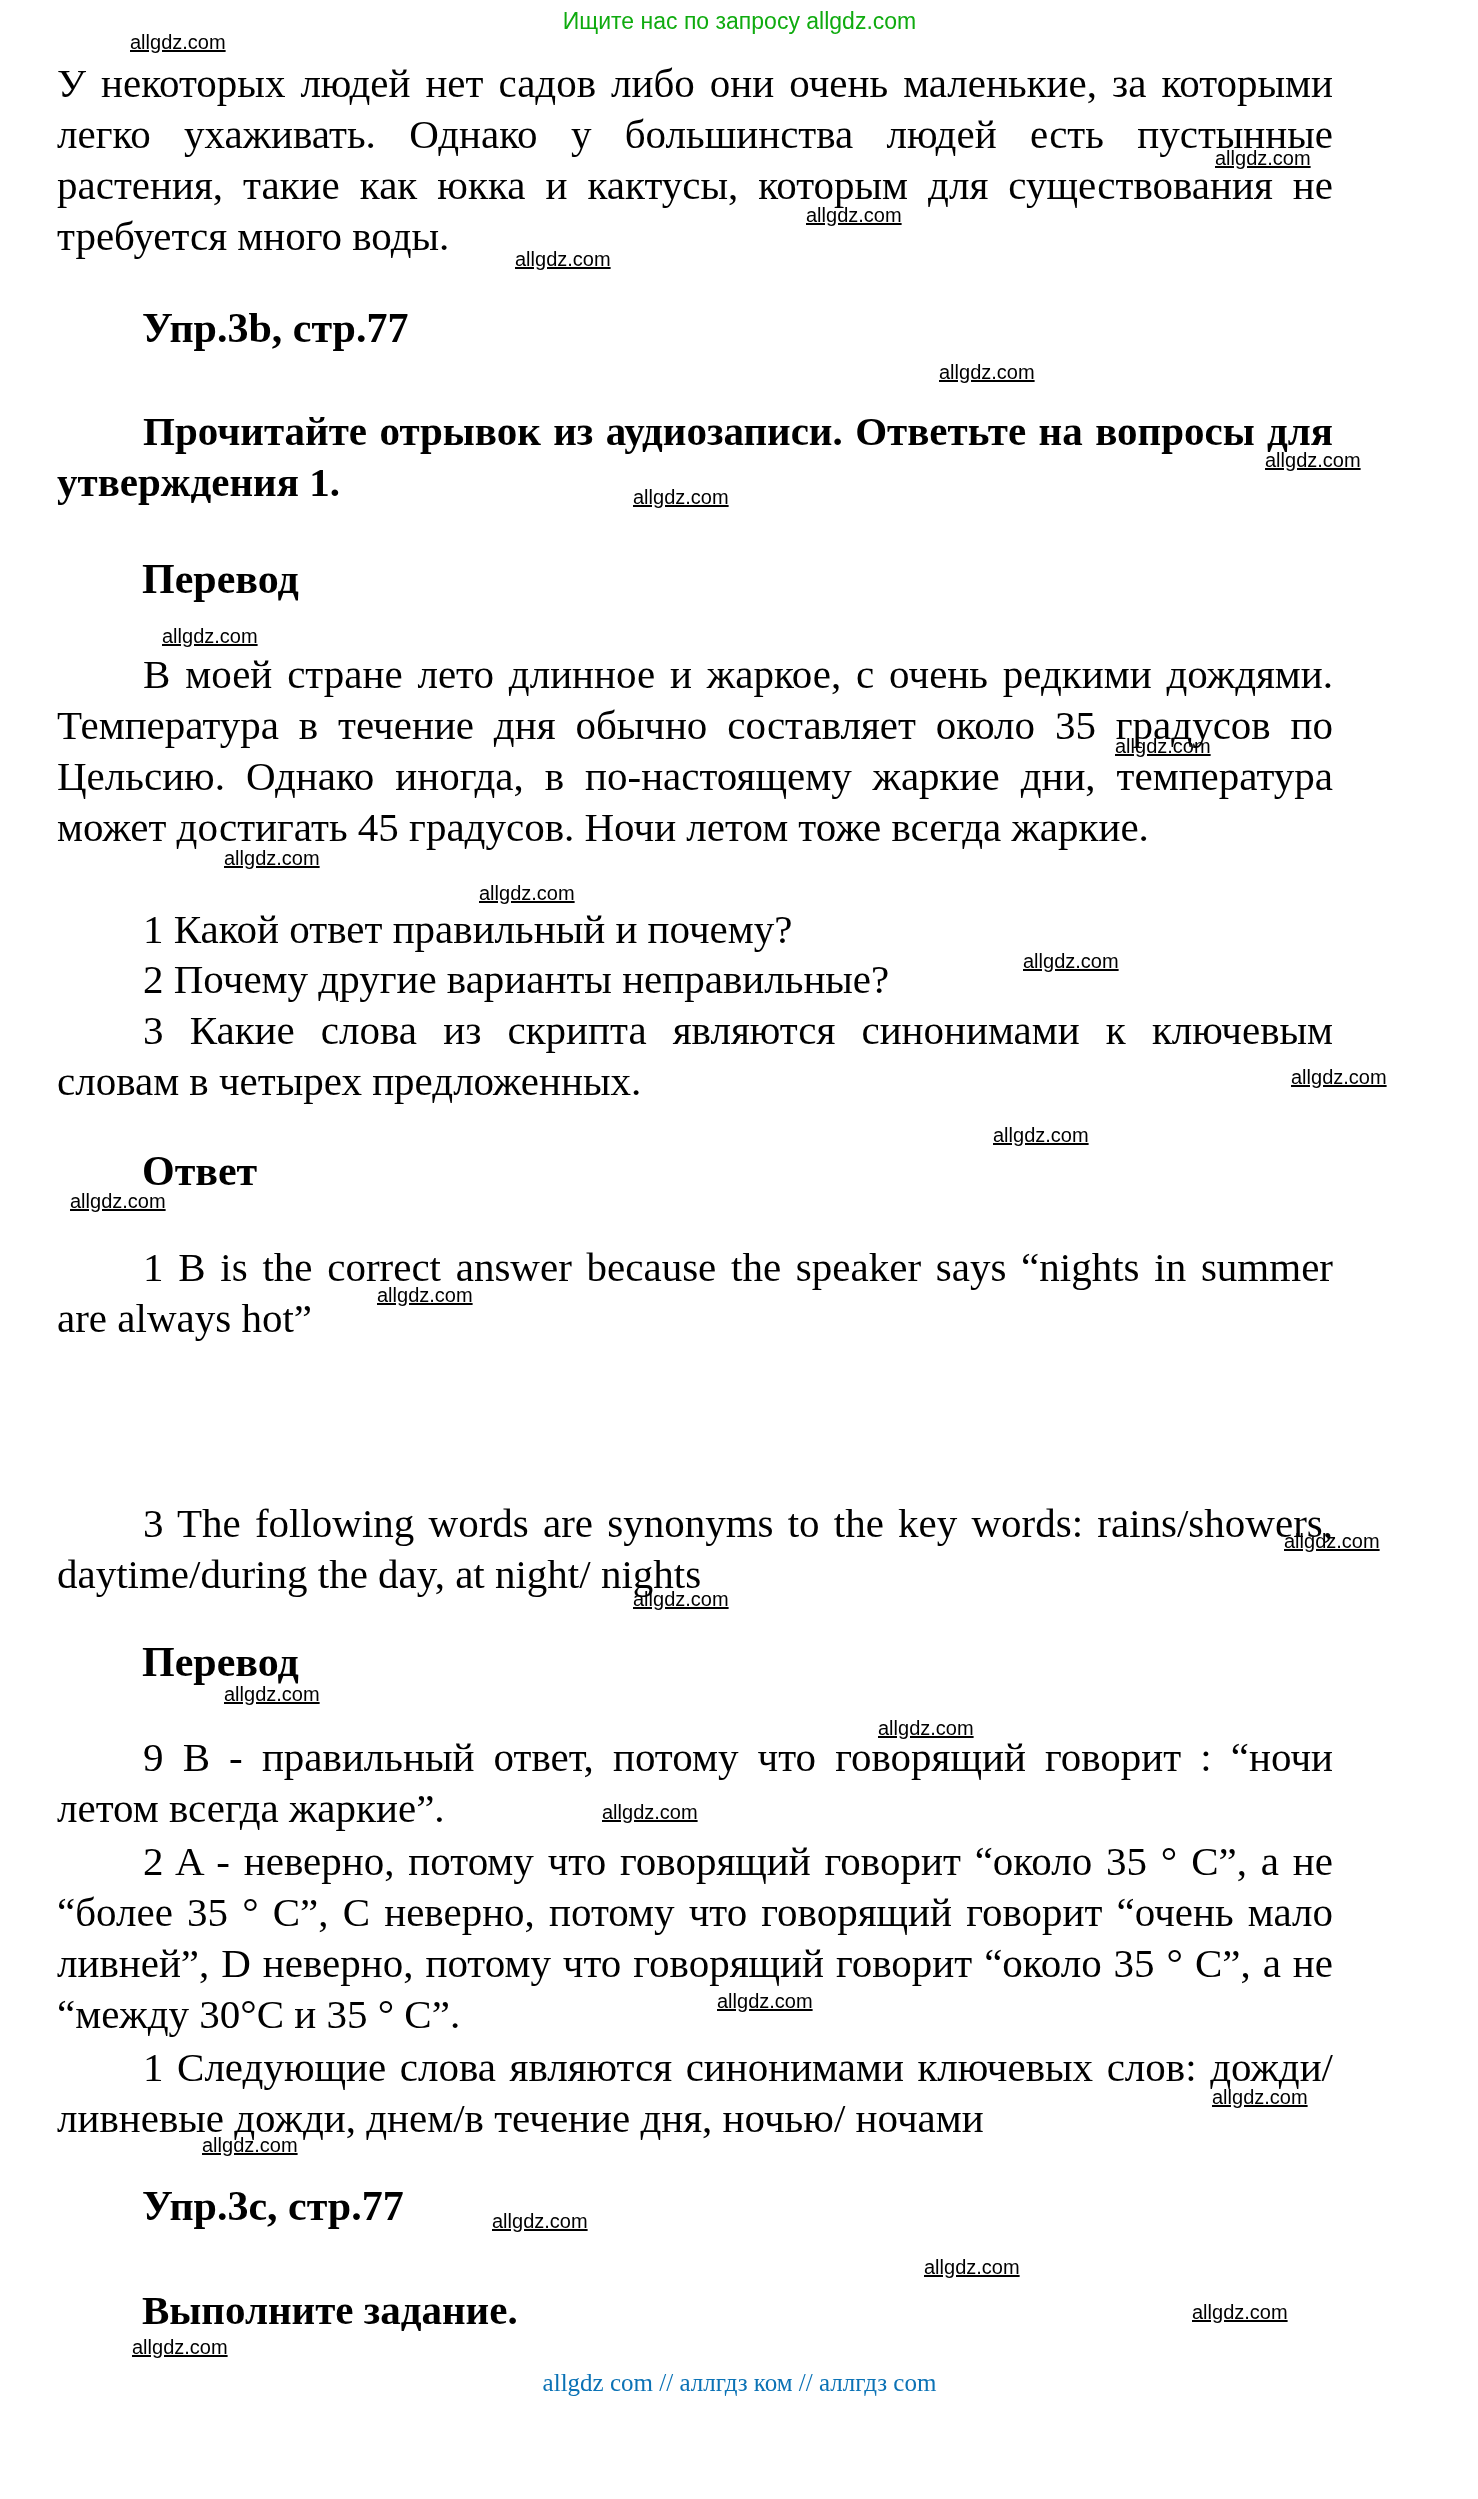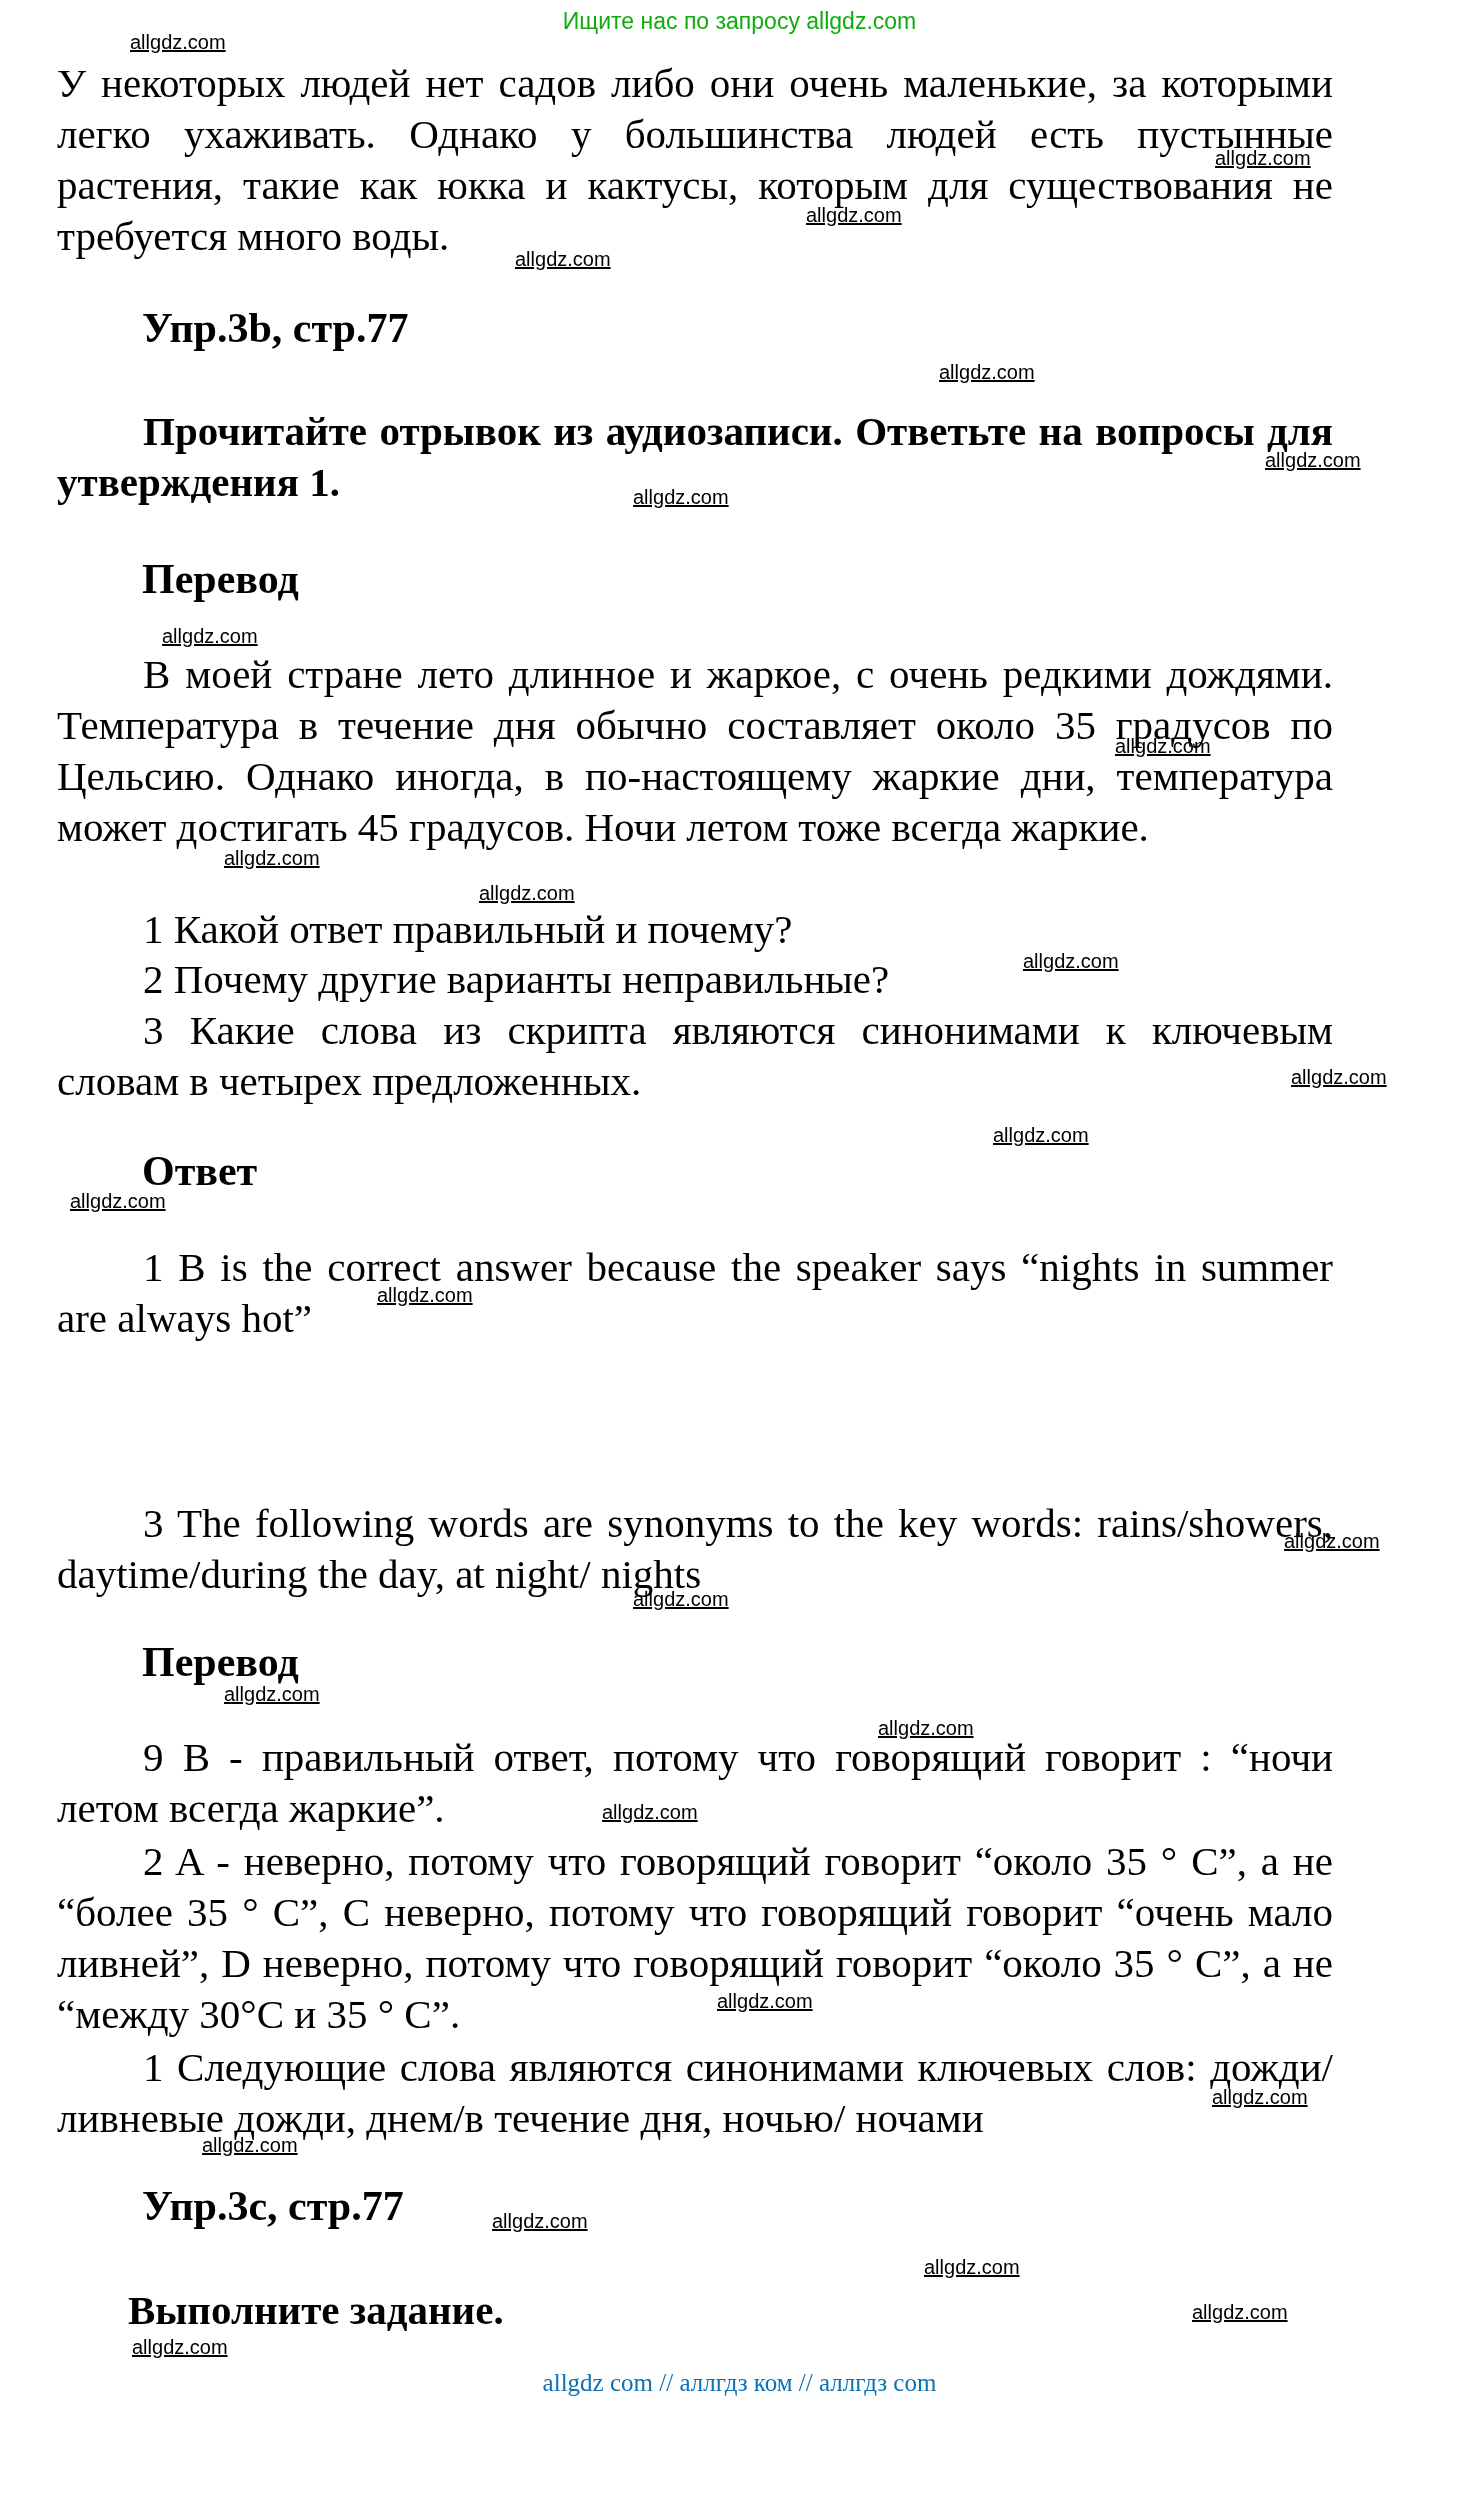--- a/index.html
+++ b/index.html
@@ -83,21 +83,21 @@
   <p class="para indent" style="top:1498px">3 The following words are synonyms to the key words: rains/showers, daytime/during the day, at night/ nights</p>
 
   <h2 class="heading" style="top:1637px">Перевод</h2>
 
   <p class="para indent" style="top:1732px">9 B - правильный ответ, потому что говорящий говорит : “ночи летом всегда жаркие”.</p>
   <p class="para indent" style="top:1836px">2 A -  неверно, потому что говорящий говорит “около 35 ° C”, а не “более 35 ° C”, C неверно, потому что говорящий говорит “очень мало ливней”, D неверно, потому что говорящий говорит “около 35 ° C”, а не “между 30°C и 35 ° C”.</p>
   <p class="para indent" style="top:2042px">1 Следующие слова являются синонимами ключевых слов: дожди/ливневые дожди, днем/в течение дня, ночью/ ночами</p>
 
   <h2 class="heading" style="top:2181px">Упр.3c, стр.77</h2>
 
-  <p class="para bold" style="top:2285px;left:128px">Выполните задание.</p>
+  <p class="para bold" style="top:2285px;left:142px">Выполните задание.</p>
 
   <div class="footer-note">allgdz com  //  аллгдз ком  //  аллгдз com</div>
 
   <span class="wm" style="left:130px;top:31px">allgdz.com</span>
   <span class="wm" style="left:1215px;top:147px">allgdz.com</span>
   <span class="wm" style="left:806px;top:204px">allgdz.com</span>
   <span class="wm" style="left:515px;top:248px">allgdz.com</span>
   <span class="wm" style="left:939px;top:361px">allgdz.com</span>
   <span class="wm" style="left:1265px;top:449px">allgdz.com</span>
   <span class="wm" style="left:633px;top:486px">allgdz.com</span>

